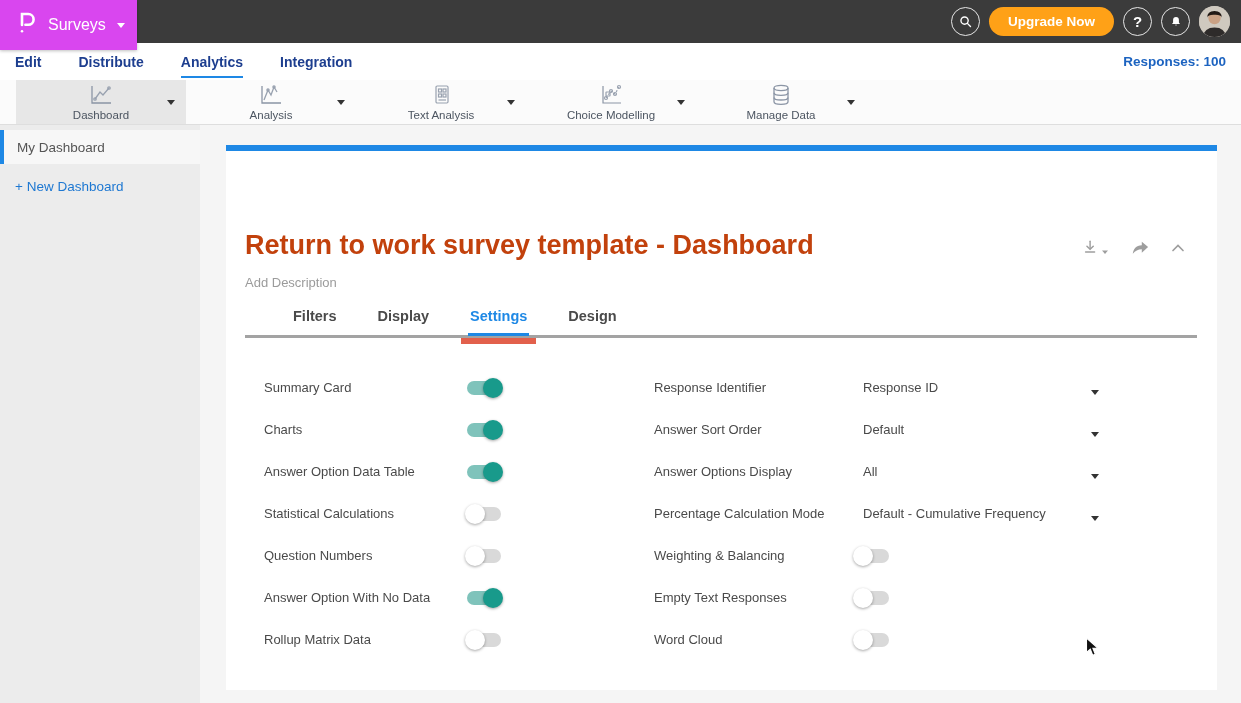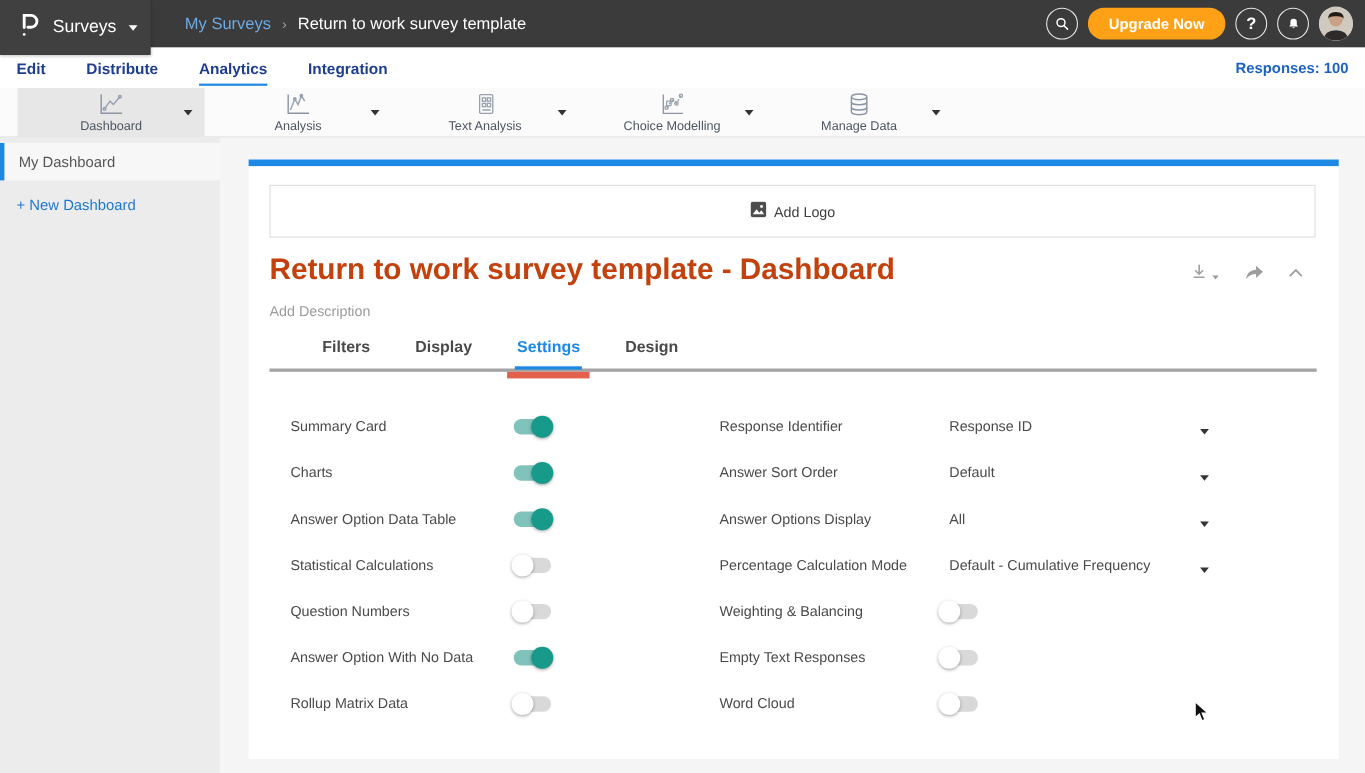--- a/index.html
+++ b/index.html
@@ -4,21 +4,21 @@
 <style>
   * { margin:0; padding:0; box-sizing:border-box; }
   html,body { width:1241px; height:703px; }
   body {
     position:relative; overflow:hidden; background:#f5f5f5;
     font-family:"Liberation Sans", sans-serif; -webkit-font-smoothing:antialiased;
   }
   
   .header { position:absolute; top:0; left:0; width:1241px; height:43px; background:#3b3b3b; z-index:20; }
   .brand {
-    position:absolute; top:0; left:0; width:137px; height:50px; background:#404040; z-index:30;
+    position:absolute; top:0; left:0; width:137px; height:50px; background:#d946ef; z-index:30;
     display:flex; align-items:center; padding-left:17px; gap:11px; color:#fff; cursor:pointer;
     box-shadow:0 1px 3px rgba(0,0,0,.25);
   }
   .brand .product { font-size:16px; }
   .caret { width:0; height:0; border-left:4px solid transparent; border-right:4px solid transparent; border-top:5px solid #fff; }
   .breadcrumb { position:absolute; left:168px; top:0; height:43px; display:flex; align-items:center; gap:10px; font-size:15px; }
   .bc-parent { color:#6fa9e0; cursor:pointer; }
   .bc-sep { color:#9a9a9a; font-size:13px; }
   .bc-current { color:#fdfdfd; }
   .header-right { position:absolute; right:11px; top:0; height:43px; display:flex; align-items:center; gap:9px; }
@@ -70,25 +70,20 @@
   .switch .knob { position:absolute; top:50%; margin-top:-10px; left:-2px; width:20px; height:20px; border-radius:50%; background:#fff; box-shadow:0 1px 3px rgba(0,0,0,.35); }
   .switch.on { background:#7fc3bb; }
   .switch.on .knob { left:16px; background:#189a8b; }
   
   .mouse-cursor { position:absolute; left:1085px; top:637px; z-index:99; pointer-events:none; }
 </style>
 </head>
 <body>
 
 <div class="header">
-  <div class="breadcrumb">
-    <span class="bc-parent">My Surveys</span>
-    <span class="bc-sep">›</span>
-    <span class="bc-current">Return to work survey template</span>
-  </div>
   <div class="header-right">
     <div class="hcircle">
       <svg width="15" height="15" viewBox="0 0 24 24" fill="none" stroke="#fff" stroke-width="2.2" stroke-linecap="round">
         <circle cx="10.5" cy="10.5" r="5.8"></circle>
           <line x1="15" y1="15" x2="20" y2="20"></line>
       </svg>
     </div>
     <button class="upgrade-btn">Upgrade Now</button>
     <div class="hcircle">?</div>
     <div class="hcircle">
@@ -200,30 +195,20 @@
 <div class="sidebar">
   <div class="sidebar-item">
     <span>My Dashboard</span>
   </div>
   <div class="new-dashboard">+ New Dashboard</div>
 </div>
 
 <div class="content">
   <div class="content-topbar"></div>
 
-  <div class="addlogo-box">
-    <span>
-      <svg width="15" height="15" viewBox="0 0 16 16">
-        <rect x="0.5" y="0.5" width="15" height="15" rx="2" fill="#4d4d4d"></rect>
-        <path d="M2.5 12.5 L6.2 7.8 L8.8 11 L10.8 8.6 L13.5 12.5 z" fill="#fff"></path>
-        <circle cx="11" cy="5" r="1.4" fill="#fff"></circle>
-      </svg>
-    </span>
-    <span>Add Logo</span>
-  </div>
 
   <div class="dash-title">Return to work survey template - Dashboard</div>
 
   <div class="title-actions">
     <span class="act">
       <svg width="18" height="19" viewBox="0 0 20 20" fill="none" stroke="#9e9e9e" stroke-width="1.6" stroke-linecap="round">
         <line x1="9" y1="3" x2="9" y2="11.5"></line>
         <polyline points="5.5,8.5 9,12 12.5,8.5"></polyline>
         <line x1="4" y1="15" x2="14" y2="15"></line>
       </svg>

